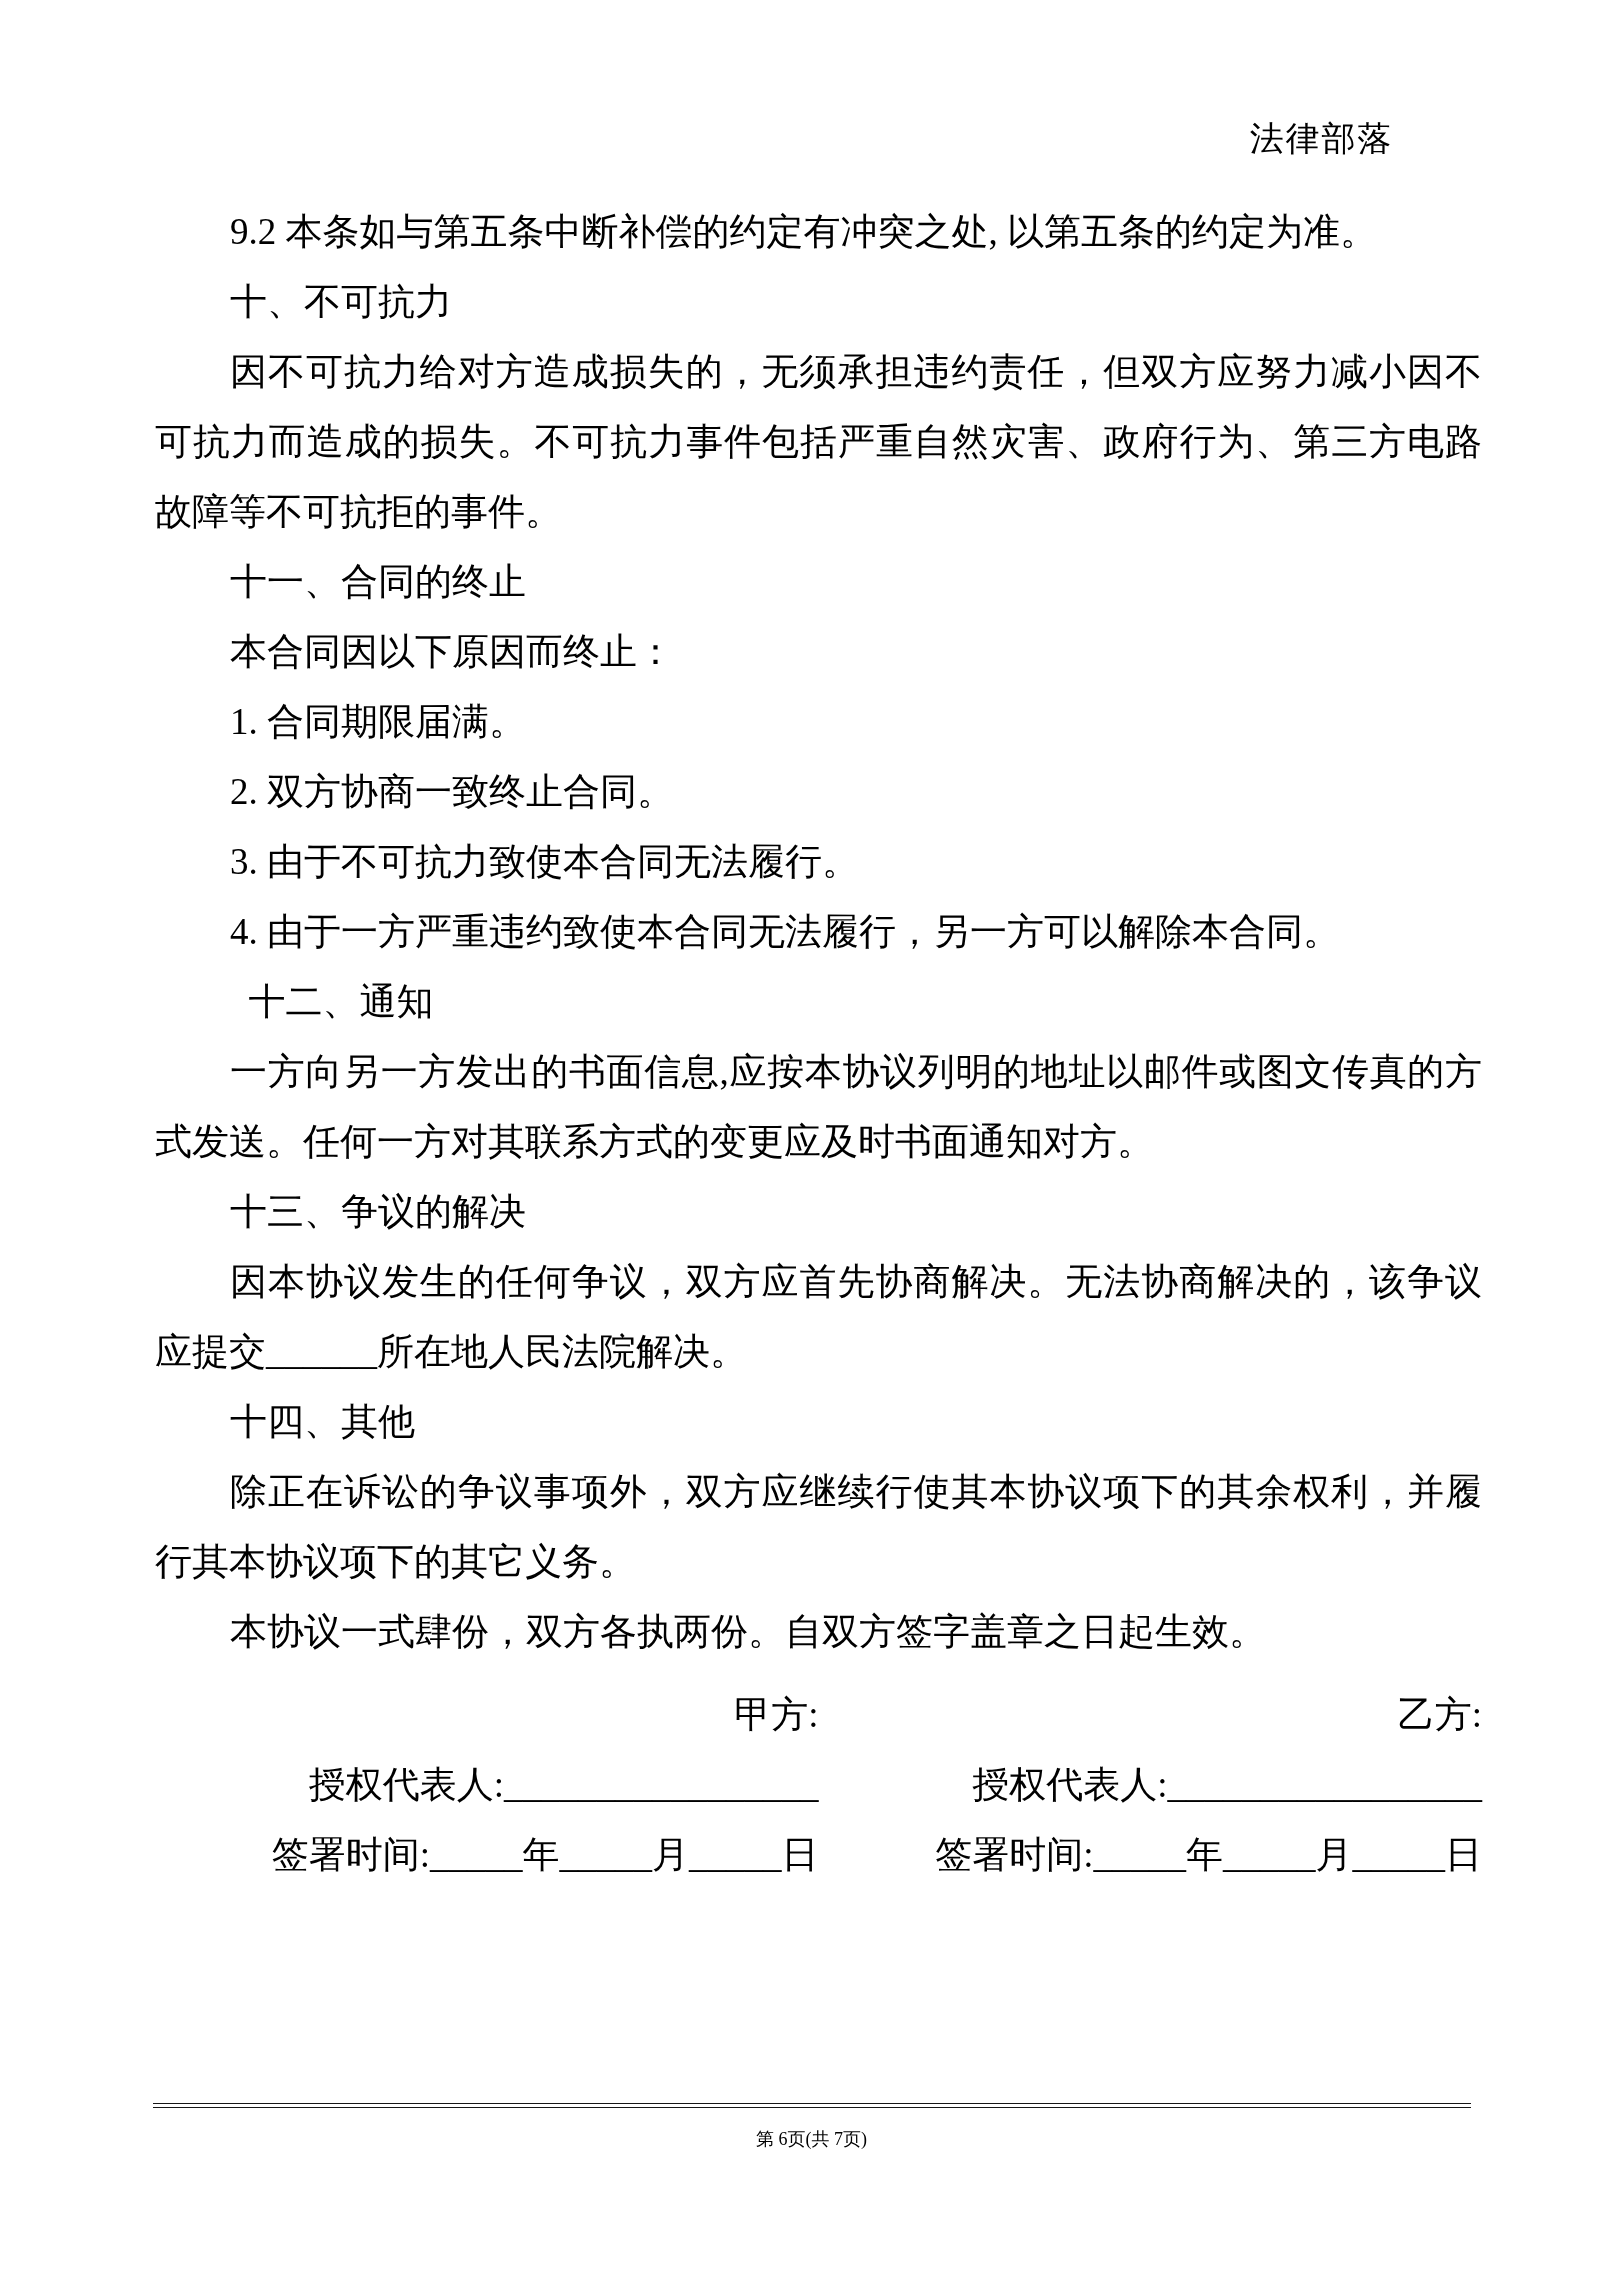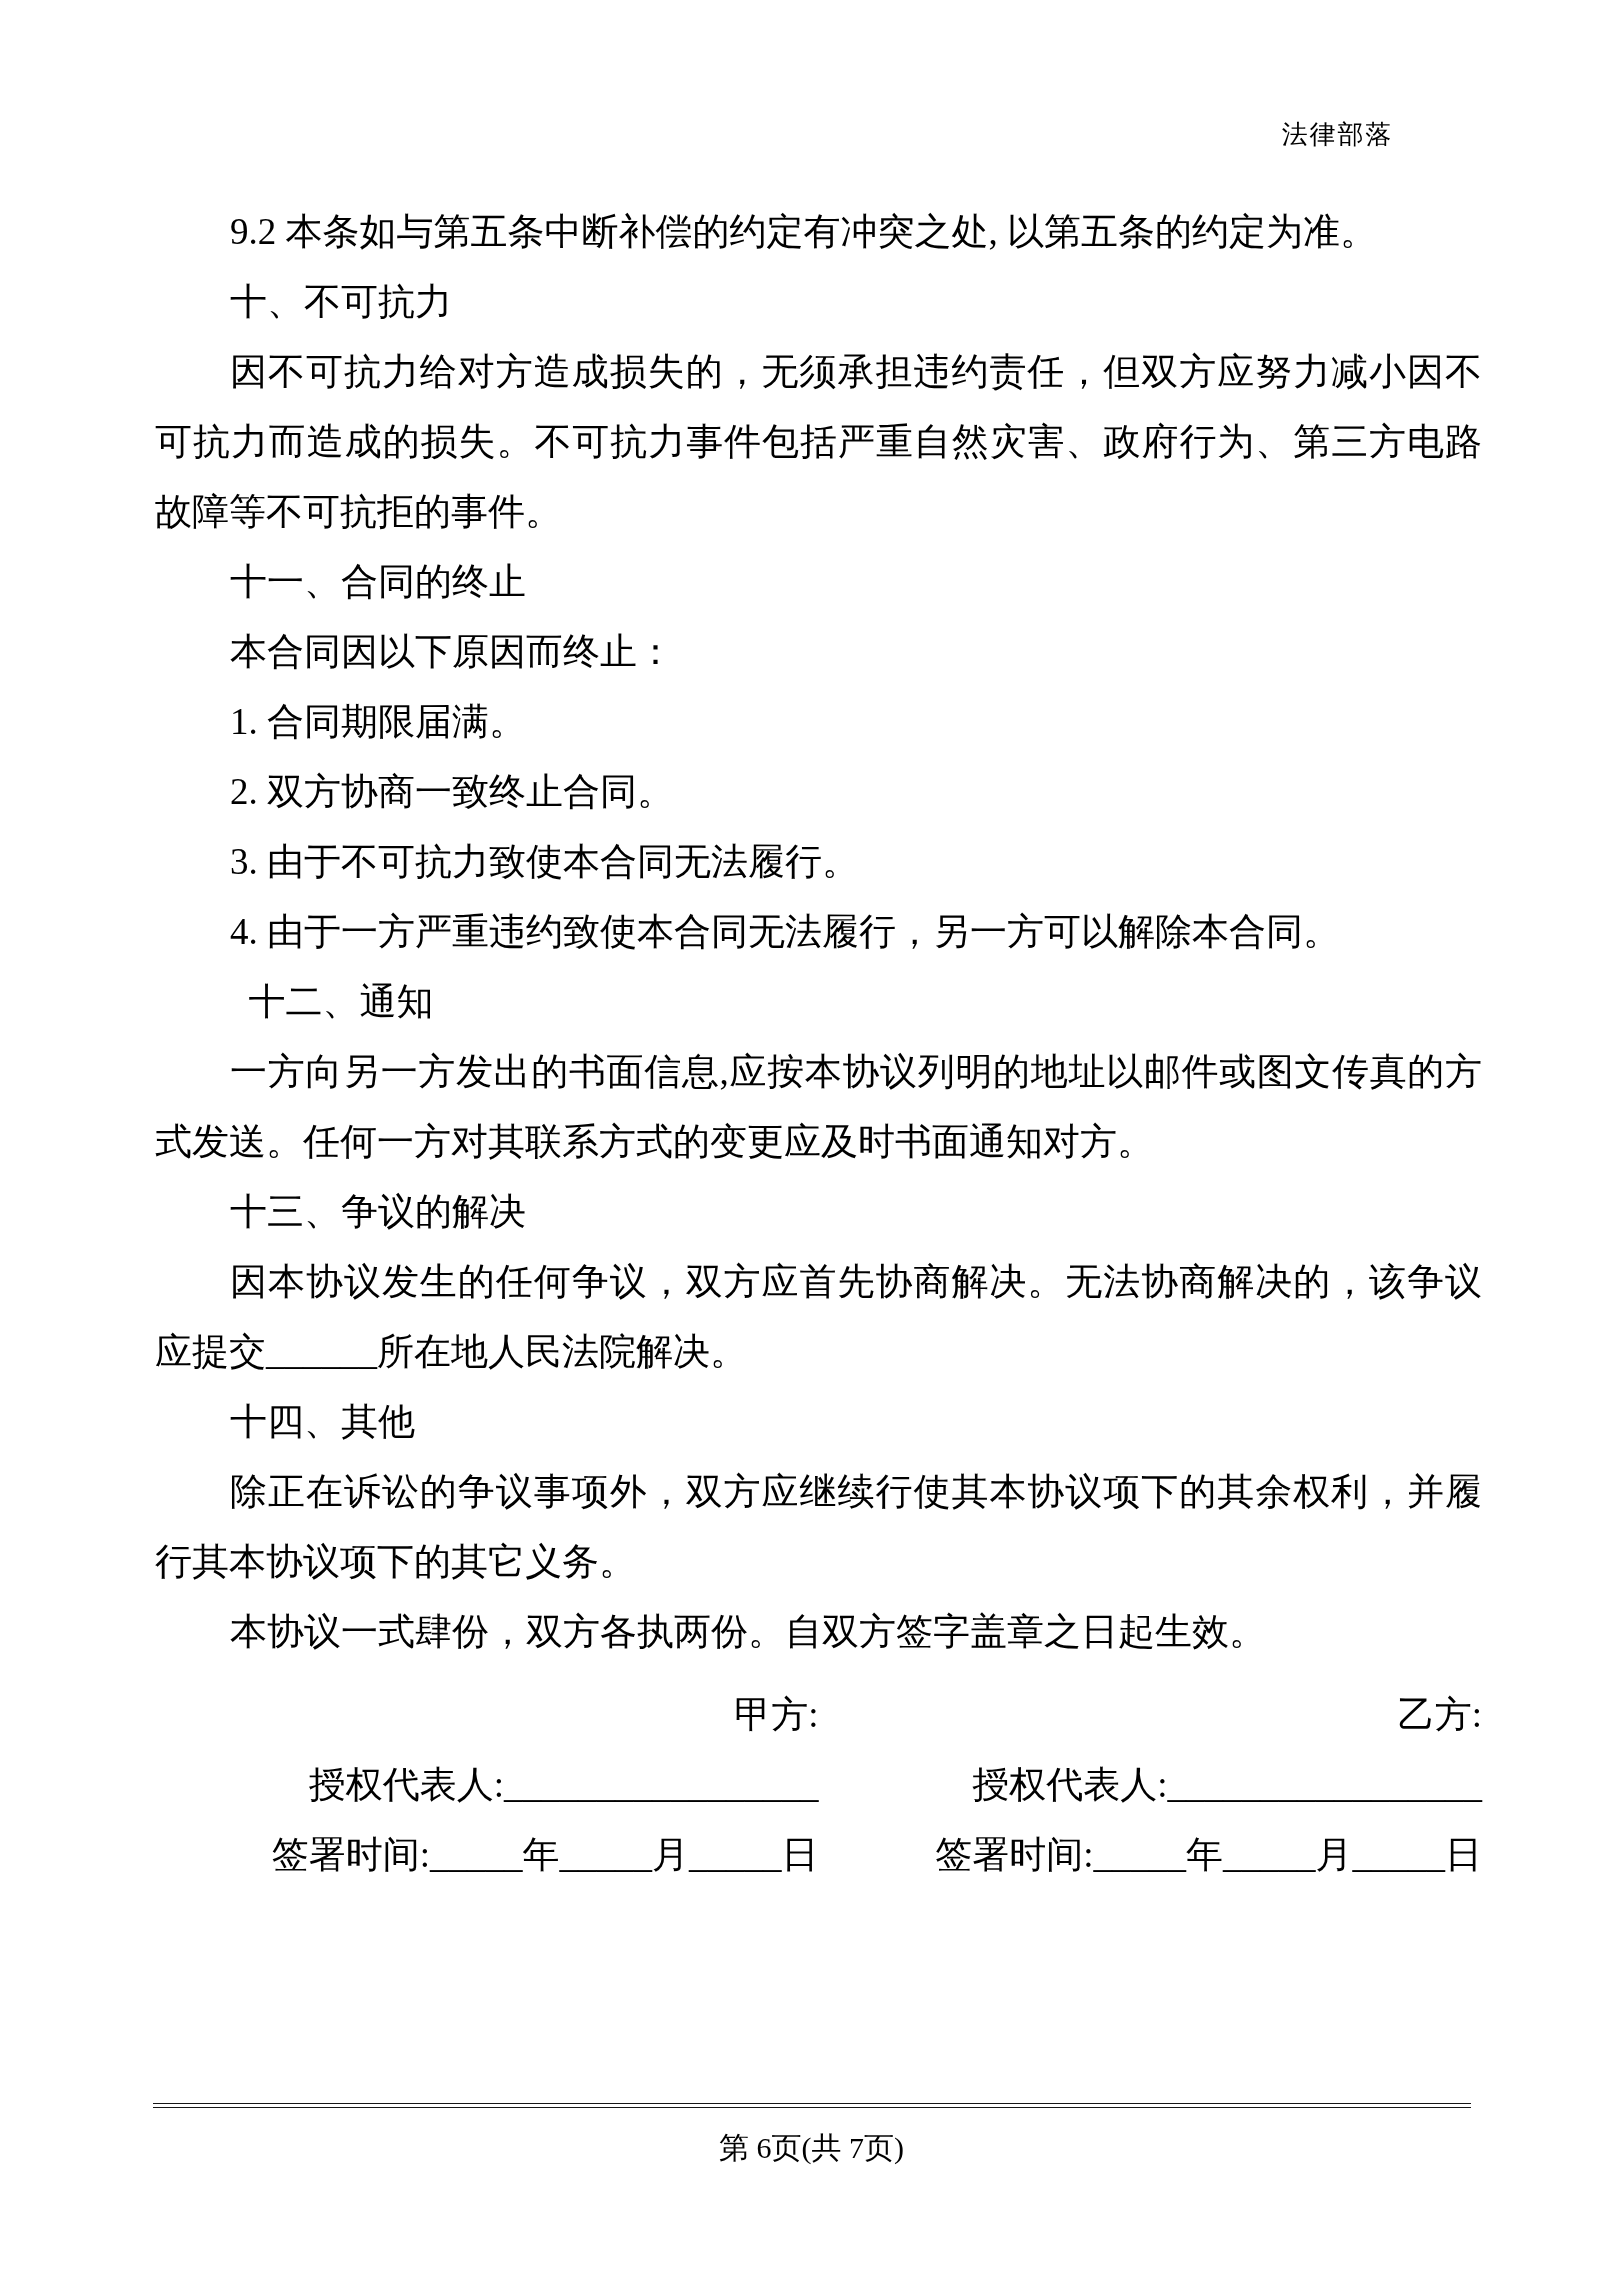--- a/index.html
+++ b/index.html
@@ -13,21 +13,21 @@
     height: 2294px;
     background: #ffffff;
     color: #000000;
     font-family: "Liberation Serif", "DejaVu Serif", serif;
     overflow: hidden;
   }
   .brand {
     position: absolute;
     top: 119px;
     right: 230px;
-    font-size: 26px;
+    font-size: 34px;
     line-height: 1.2;
     letter-spacing: 1.8px;
   }
   .content {
     position: absolute;
     left: 155px;
     top: 197px;
     width: 1327px;
     font-size: 37px;
     line-height: 70px;
@@ -59,21 +59,21 @@
     height: 2.7px;
     border-top: 1.8px solid #161616;
     border-bottom: 0.9px solid #161616;
   }
   .footer-text {
     position: absolute;
     top: 2128px;
     left: 0;
     width: 100%;
     text-align: center;
-    font-size: 30px;
+    font-size: 18px;
     line-height: 1.3;
   }
 </style>
 </head>
 <body>
 
 <div class="page">
 
   <div class="brand">法律部落</div>
 

